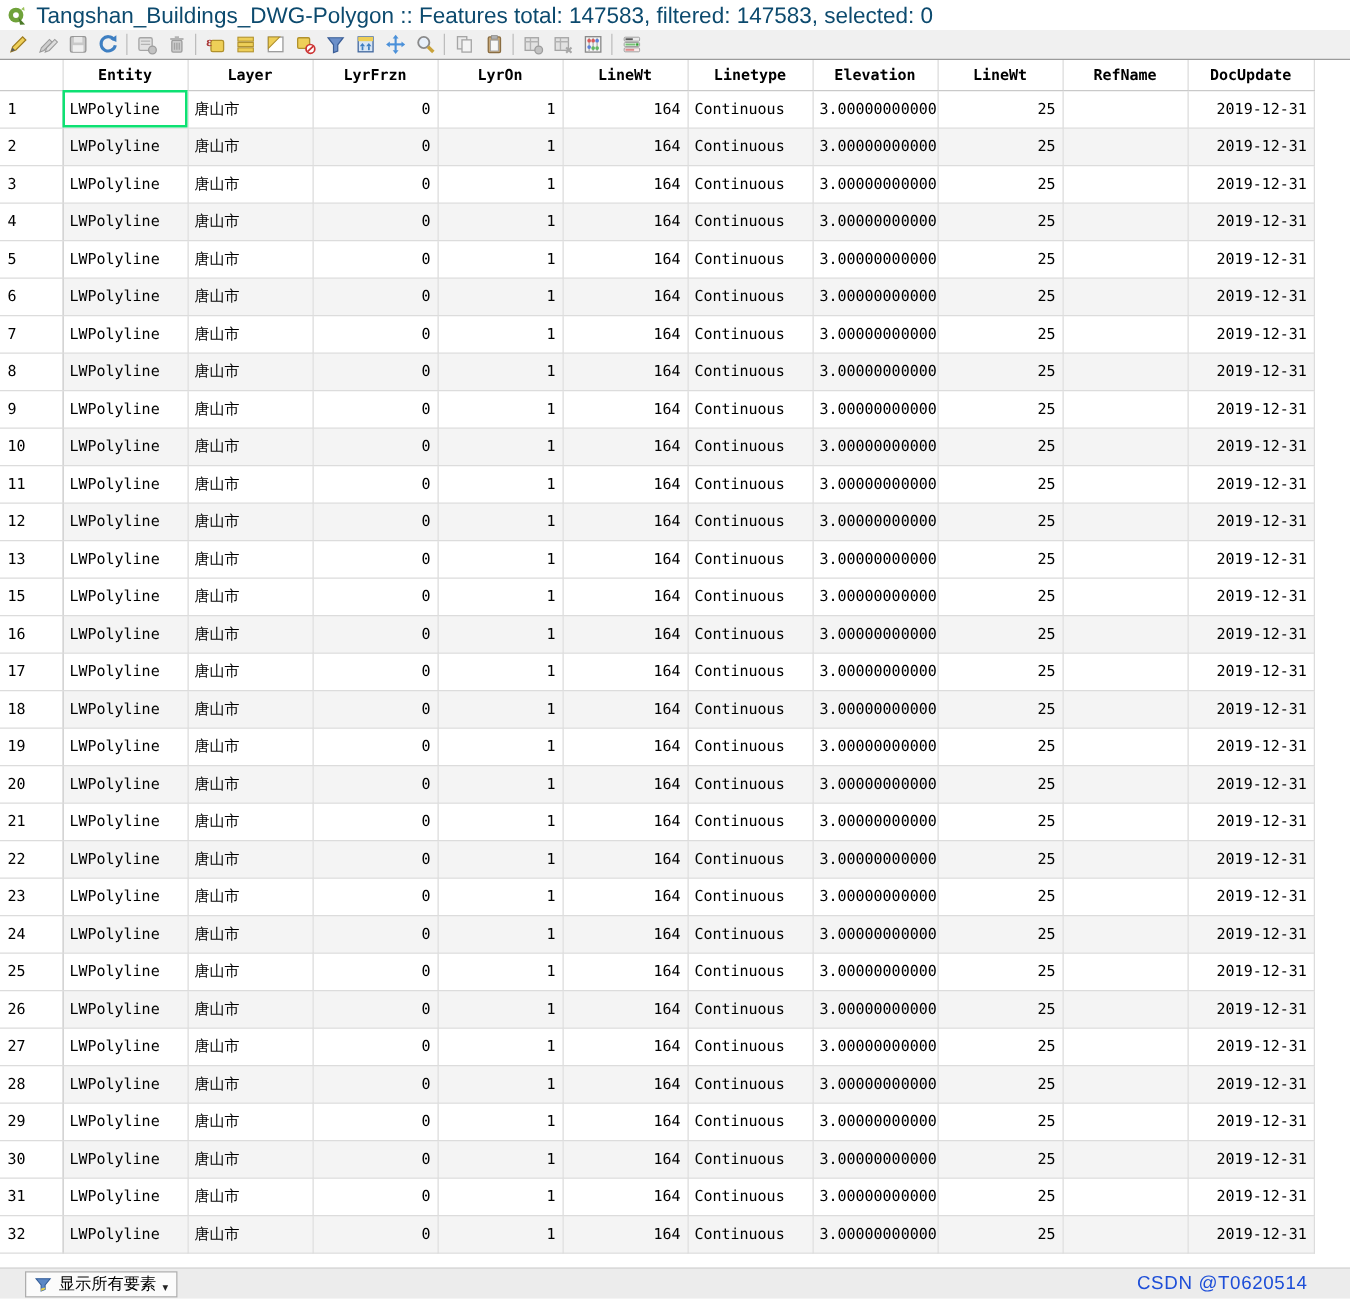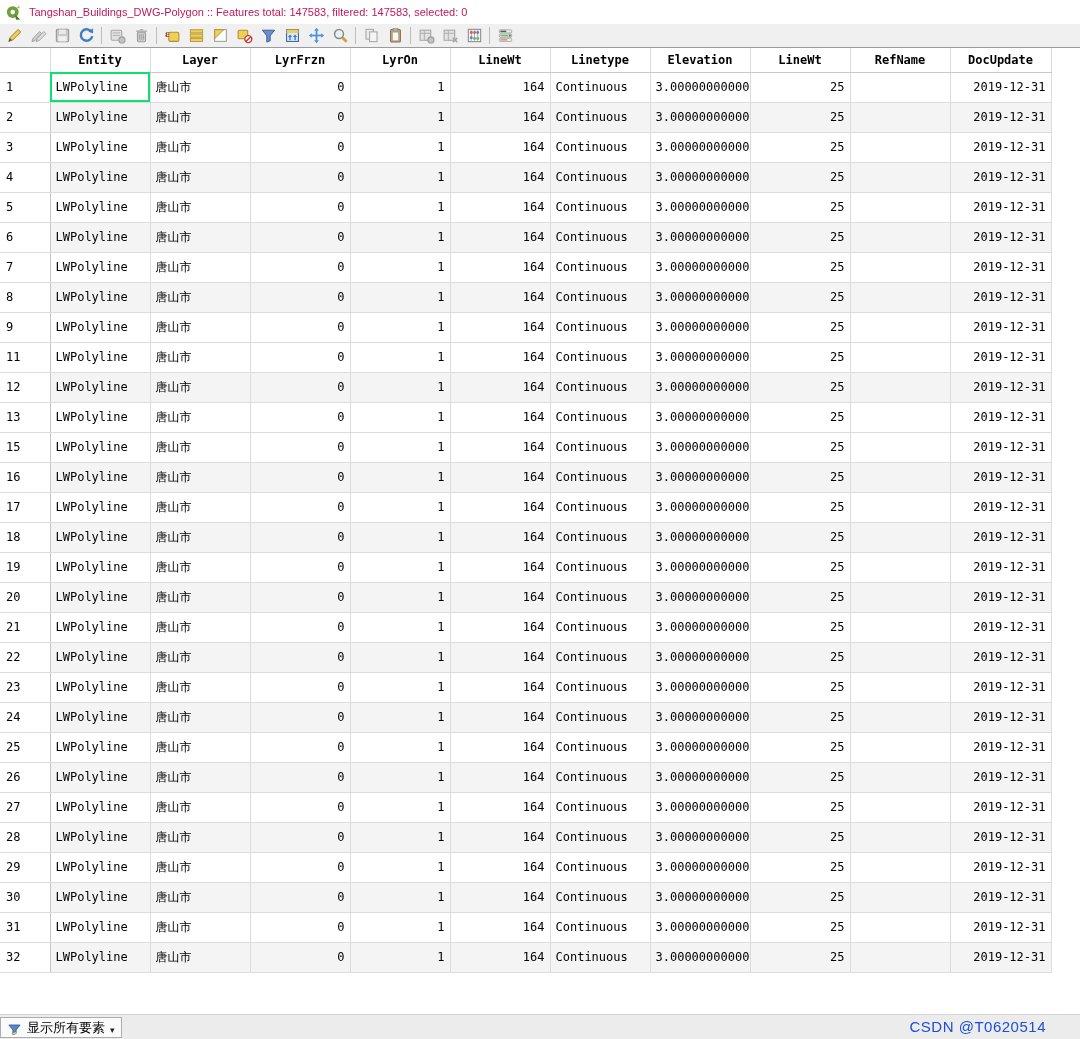--- a/index.html
+++ b/index.html
@@ -8,21 +8,21 @@
     width:1080px; height:1039px; position:relative; overflow:hidden;
     background:#ffffff; font-family:"Liberation Sans", sans-serif;
   }
 
   
   .titlebar {
     height:24px; display:flex; align-items:center; gap:7px;
     padding-left:5px; background:#ffffff;
   }
   .titlebar .app-icon { width:17px; height:17px; flex:0 0 auto; }
-  .titlebar .title-text { font-size:11px; color:#be185d; white-space:nowrap; }
+  .titlebar .title-text { font-size:18px; color:#0c4a6e; white-space:nowrap; }
 
   
   .toolbar {
     height:24px; background:#f0f0f0; border-bottom:1px solid #9b9b9b;
     display:flex; align-items:center; padding-left:2px;
   }
   .tbtn {
     width:24px; height:22px; display:flex; align-items:center; justify-content:center;
     background:transparent; border:none; padding:0; cursor:default;
   }
@@ -56,21 +56,21 @@
     background:#ffffff !important;
   }
 
   
   .statusbar {
     position:absolute; left:0; right:0; bottom:0; height:25px; z-index:5;
     background:#ececec; border-top:1px solid #d4d4d4;
     display:flex; align-items:center;
   }
   .filter-btn {
-    margin-left:0; height:21px; display:flex; align-items:flex-end; gap:5px;
+    margin-left:20px; height:21px; display:flex; align-items:center; gap:5px;
     border:1px solid #adadad; background:#fbfbfb; padding:0 6px; font-size:13px;
     color:#000; font-family:"Liberation Sans",sans-serif;
   }
   .filter-btn svg { width:15px; height:15px; }
   .filter-btn .dd-arrow { font-size:9px; color:#222; align-self:flex-end; margin-bottom:2px; }
   .watermark {
     position:absolute; right:34px; top:3px; font-size:15px; color:#1d4ed8;
     font-family:"Liberation Sans",sans-serif; letter-spacing:0.5px;
   }
 </style>
@@ -401,20 +401,33 @@
           <td class="al">唐山市</td>
           <td class="ar">0</td>
           <td class="ar">1</td>
           <td class="ar">164</td>
           <td class="al">Continuous</td>
           <td class="ar">3.00000000000</td>
           <td class="ar">25</td>
           <td class="al"></td>
           <td class="ar">2019-12-31</td>
         </tr>
+        <tr class="alt">
+          <th class="rownum">10</th>
+          <td class="al">LWPolyline</td>
+          <td class="al">唐山市</td>
+          <td class="ar">0</td>
+          <td class="ar">1</td>
+          <td class="ar">164</td>
+          <td class="al">Continuous</td>
+          <td class="ar">3.00000000000</td>
+          <td class="ar">25</td>
+          <td class="al"></td>
+          <td class="ar">2019-12-31</td>
+        </tr>
         <tr>
           <th class="rownum">11</th>
           <td class="al">LWPolyline</td>
           <td class="al">唐山市</td>
           <td class="ar">0</td>
           <td class="ar">1</td>
           <td class="ar">164</td>
           <td class="al">Continuous</td>
           <td class="ar">3.00000000000</td>
           <td class="ar">25</td>

